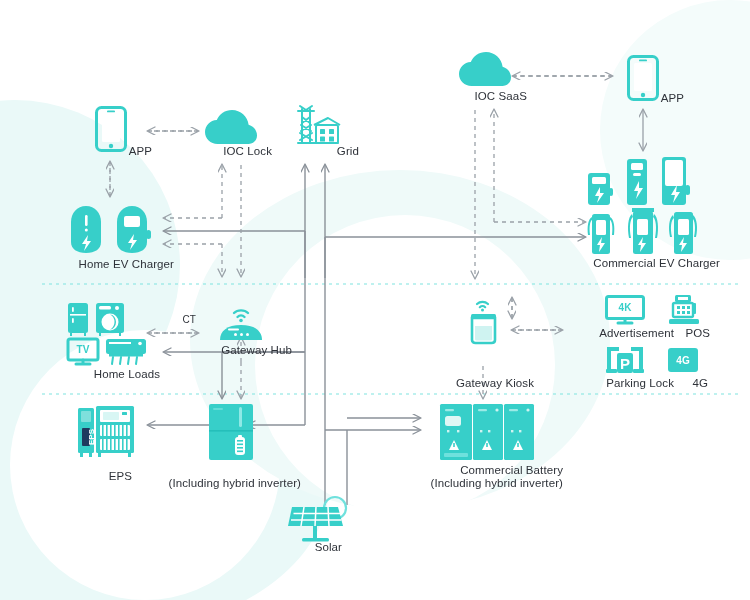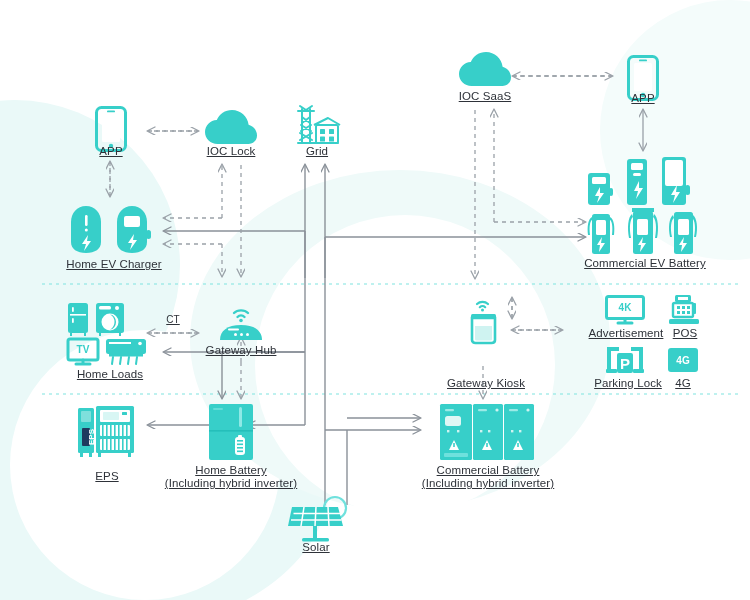--- a/index.html
+++ b/index.html
@@ -9,24 +9,23 @@
     font-family:"Liberation Sans","DejaVu Sans",sans-serif;
     overflow:hidden;
   }
   #stage{position:relative;width:750px;height:600px;overflow:hidden;background:#fff;}
   .bgshape{position:absolute;border-radius:50%;pointer-events:none;}
   .label{
     position:absolute;
     color:#2e3239;
     font-size:11.5px;
     line-height:13px;
-    text-align:center;
+    text-align:right;
     white-space:nowrap;
     letter-spacing:.1px;
-    text-decoration:underline;
   }
   .node{position:absolute;}
   svg{display:block;overflow:visible;}
   #wires{position:absolute;left:0;top:0;width:750px;height:600px;}
 </style>
 </head>
 <body>
 
 <div id="stage">
 
@@ -230,21 +229,21 @@
         <path d="M68,59 C72,62 73,73 71,83 L69,83 C71,73 70,64 67,62 Z"></path>
 
         <rect x="88" y="57" width="19" height="42" rx="2.5"></rect>
         <rect x="92" y="64" width="11" height="16" rx="1.5" fill="#ffffff"></rect>
         <path d="M98,82 L93,90 L96,90 L95,97 L101,88 L97,88 Z" fill="#ffffff"></path>
         <path d="M87,60 C83,63 82,73 84,82 L86,82 C84,73 85,65 88,63 Z"></path>
         <path d="M107,60 C111,63 112,73 110,82 L108,82 C110,73 109,65 106,63 Z"></path>
       </g>
     </svg>
   </div>
-  <div class="label" style="left:570px;top:257px;width:150px;">Commercial EV Battery</div>
+  <div class="label" style="left:570px;top:257px;width:150px;">Commercial EV Charger</div>
 
   <div class="node" style="left:66px;top:303px;">
     <svg width="90" height="62" viewBox="0 0 90 62">
 
       <g fill="#37CFC9">
         <rect x="2" y="0" width="20" height="30" rx="2.5"></rect>
         <rect x="4" y="11" width="16" height="1.6" fill="#ffffff"></rect>
         <rect x="6" y="4" width="1.8" height="5" rx=".9" fill="#ffffff"></rect>
         <rect x="6" y="15" width="1.8" height="5" rx=".9" fill="#ffffff"></rect>
         <rect x="4" y="30" width="2" height="3"></rect>
@@ -416,21 +415,20 @@
         <rect x="29" y="31" width="4" height="2.5" rx="1"></rect>
       </g>
       <g fill="#37CFC9">
         <rect x="28" y="36" width="6" height="1.6"></rect>
         <rect x="28" y="39.5" width="6" height="1.6"></rect>
         <rect x="28" y="43" width="6" height="1.6"></rect>
         <rect x="28" y="46.5" width="6" height="1.6"></rect>
       </g>
     </svg>
   </div>
-  <div class="label" style="left:161px;top:464px;width:140px;">Home Battery</div>
   <div class="label" style="left:161px;top:477px;width:140px;">(Including hybrid inverter)</div>
 
   <div class="node" style="left:440px;top:404px;">
     <svg width="96" height="56" viewBox="0 0 96 56">
       <g>
         <rect x="0" y="0" width="32" height="56" rx="1.5" fill="#37CFC9"></rect>
         <rect x="33" y="0" width="30" height="56" rx="1.5" fill="#37CFC9"></rect>
         <rect x="64" y="0" width="30" height="56" rx="1.5" fill="#37CFC9"></rect>
       </g>
       <g fill="#9CEAE6">

